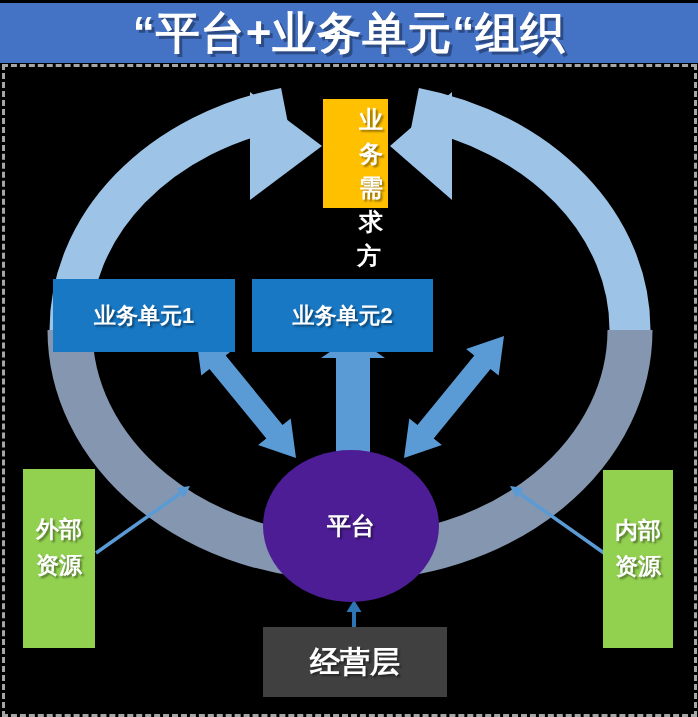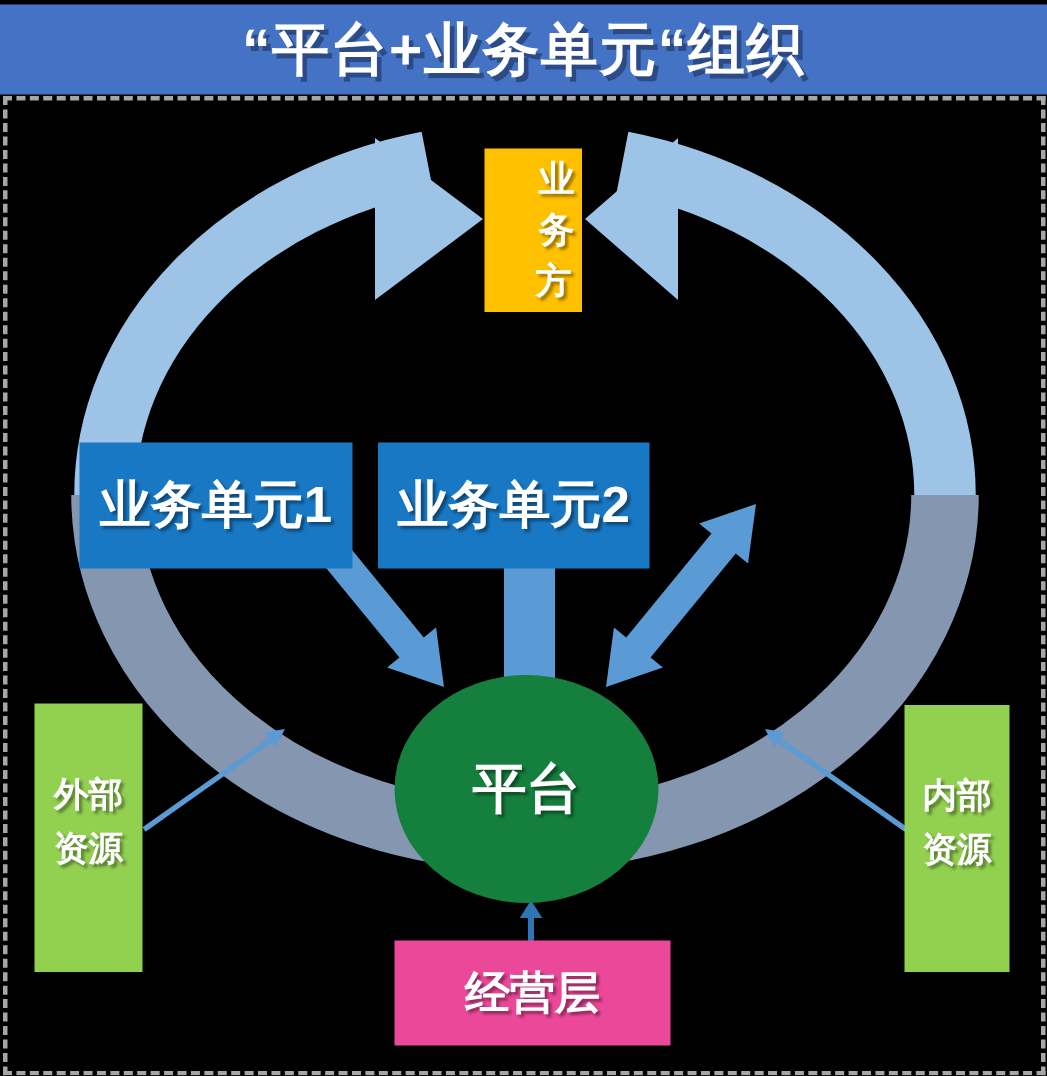--- a/index.html
+++ b/index.html
@@ -11,43 +11,43 @@
   .frame{
     position:absolute;left:2px;top:64px;width:689px;height:647px;
     border:3px dashed #a6a6a6;pointer-events:none;
   }
   
   .banner{
     position:absolute;left:0;top:3px;width:698px;height:60px;background:#4472c4;
     display:flex;align-items:center;justify-content:center;
   }
   .banner .title{
-    color:#fff;font-size:38px;font-weight:bold;letter-spacing:1px;
+    color:#fff;font-size:44px;font-weight:bold;letter-spacing:1px;
     text-shadow:3px 3px 0 rgba(28,48,90,.6);white-space:nowrap;
   }
   .svg-layer{position:absolute;left:0;top:0;width:698px;height:717px;}
   
   .node{
     position:absolute;display:flex;align-items:center;justify-content:center;
     color:#fff;font-weight:bold;text-align:center;
     text-shadow:2px 2px 2px rgba(0,0,0,.4);
   }
   .demand{left:323px;top:99px;width:65px;height:109px;background:#ffc000;
     font-size:24px;line-height:34px;display:block;padding-top:4px;box-sizing:border-box;padding-left:31px;}
   .demand .ln{display:block;}
   .demand .ln-last{text-align:right;padding-right:7px;}
-  .unit{background:#1878c4;font-size:34px;height:84px;top:279px;white-space:nowrap;margin-top:16px;}
+  .unit{background:#1878c4;font-size:22px;height:73px;top:279px;white-space:nowrap;}
   .unit1{left:53px;width:182px;}
   .unit2{left:252px;width:181px;}
   .unit3{left:464px;width:190px;}
   .platform{
-    left:263px;top:450px;width:176px;height:152px;background:#15803d;
-    border-radius:50%;font-size:36px;
+    left:263px;top:450px;width:176px;height:152px;background:#4c1d95;
+    border-radius:50%;font-size:24px;
   }
-  .mgmt{left:263px;top:627px;width:184px;height:70px;background:#ec4899;font-size:30px;}
+  .mgmt{left:263px;top:627px;width:184px;height:70px;background:#404040;font-size:30px;}
   .resource{
     background:#92d050;font-size:23px;line-height:36px;display:block;
     box-sizing:border-box;padding-top:42px;
   }
   .res-left{left:23px;top:469px;width:72px;height:179px;}
   .res-right{left:603px;top:470px;width:70px;height:178px;}
   .resource .ln{display:block;}
 </style>
 </head>
 <body>
@@ -82,20 +82,21 @@
   </svg>
 
   <div class="frame"></div>
 
   <div class="banner">
     <div class="title">“平台+业务单元“组织</div>
   </div>
 
   <div class="node demand">
     <span class="ln">业务</span>
+    <span class="ln">需求</span>
     <span class="ln ln-last">方</span>
   </div>
 
   <div class="node unit unit1">
     <span>业务单元1</span>
   </div>
   <div class="node unit unit2">
     <span>业务单元2</span>
   </div>
 

